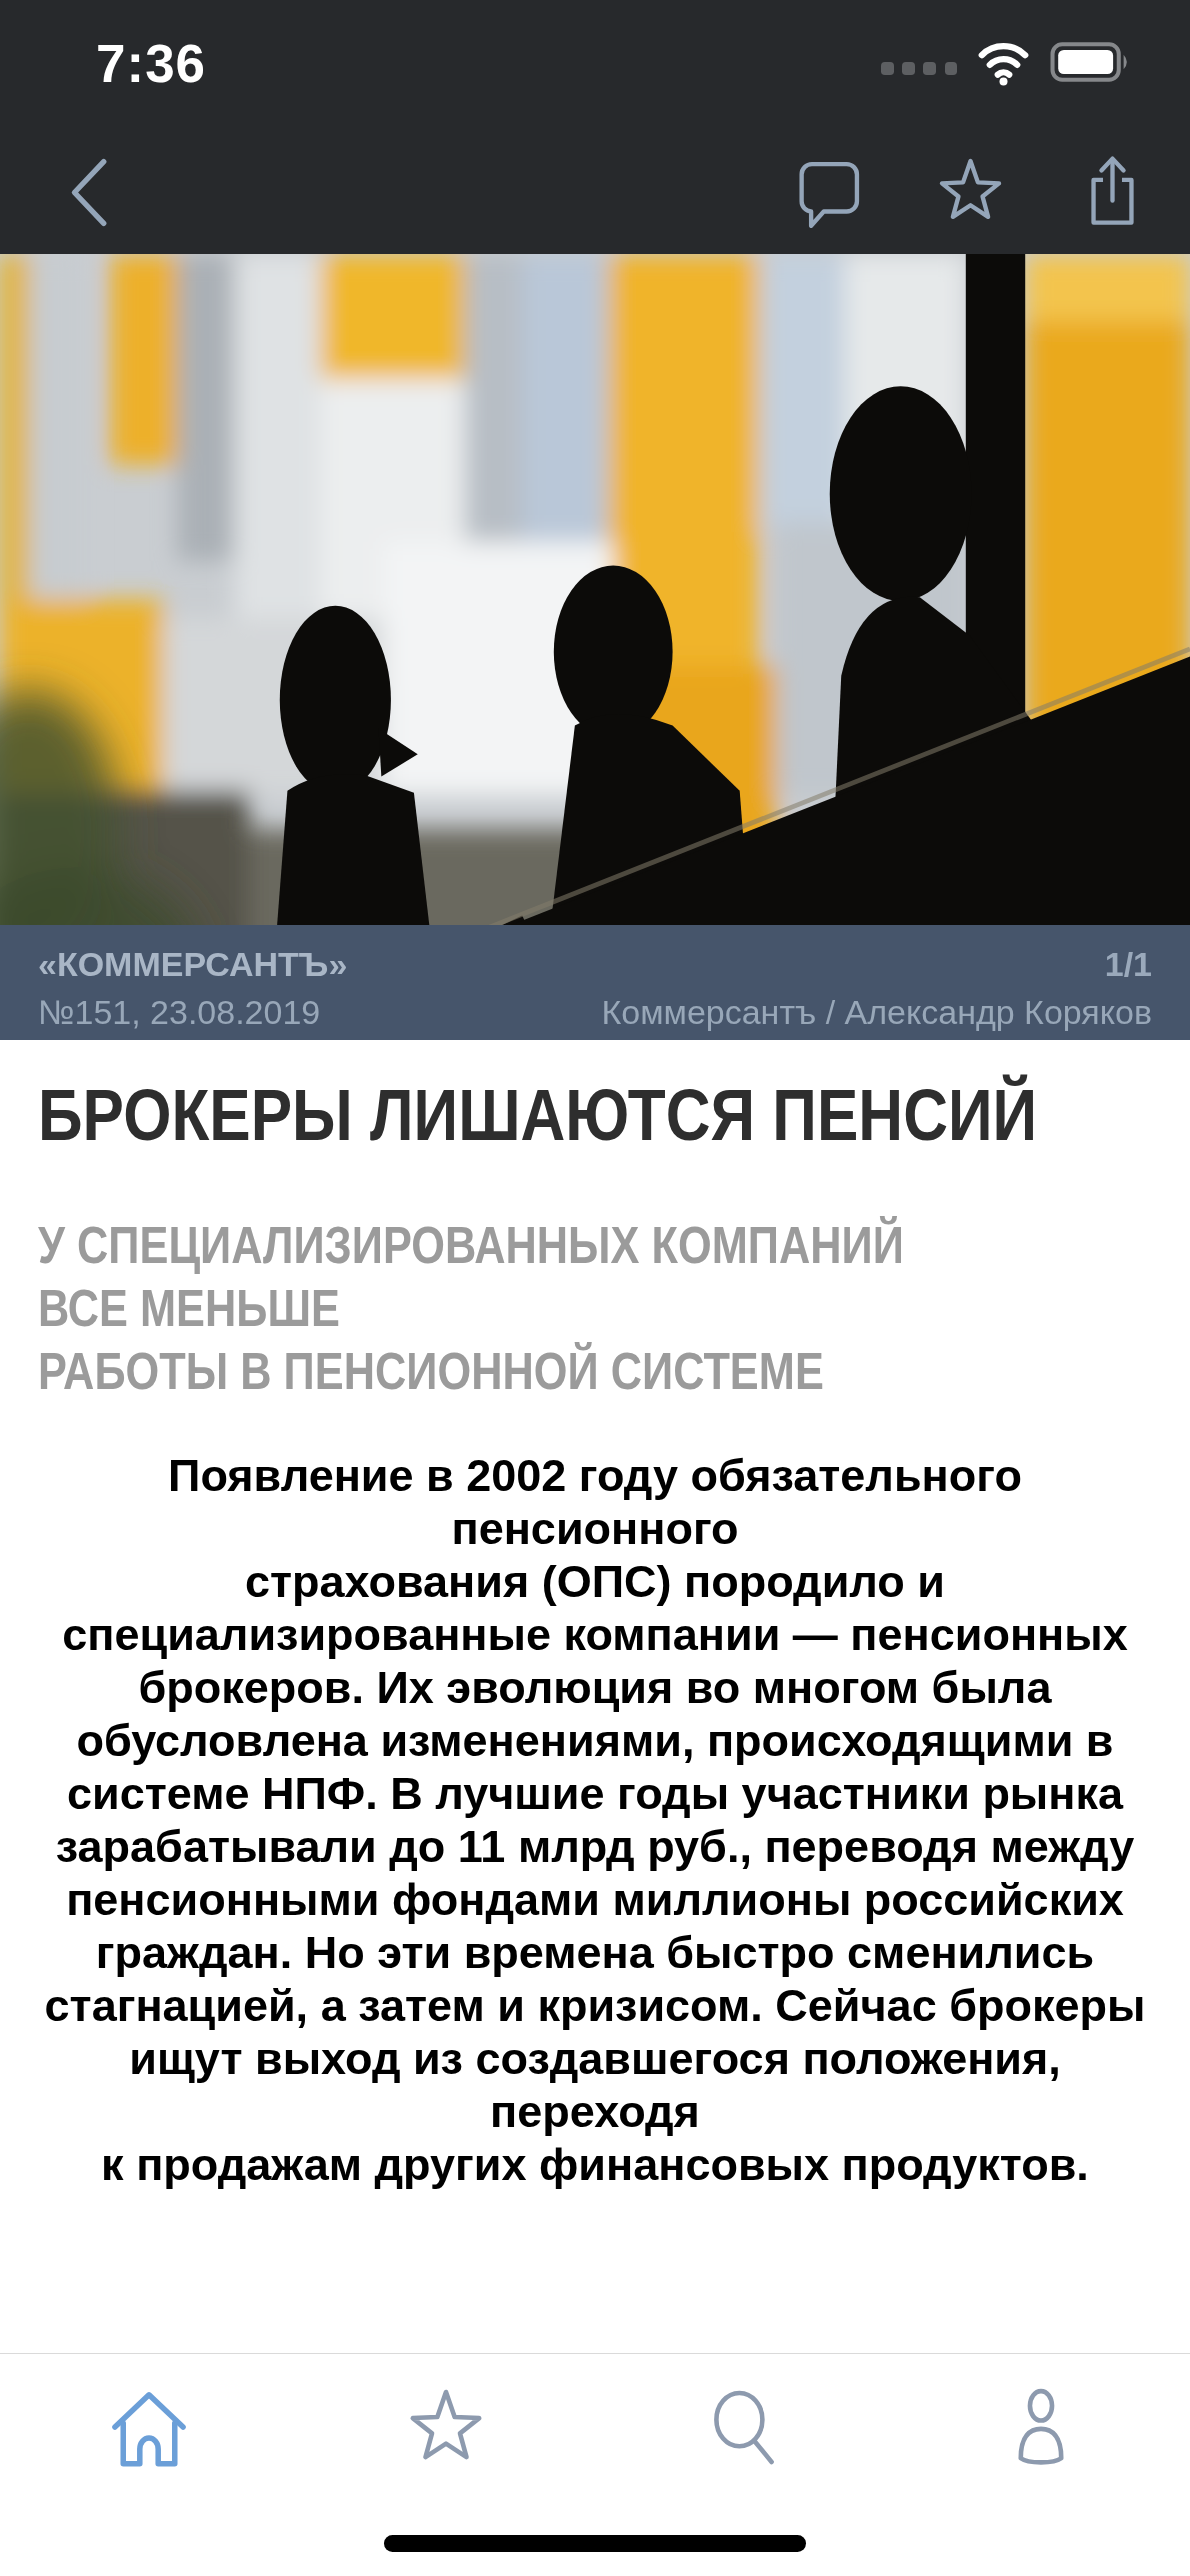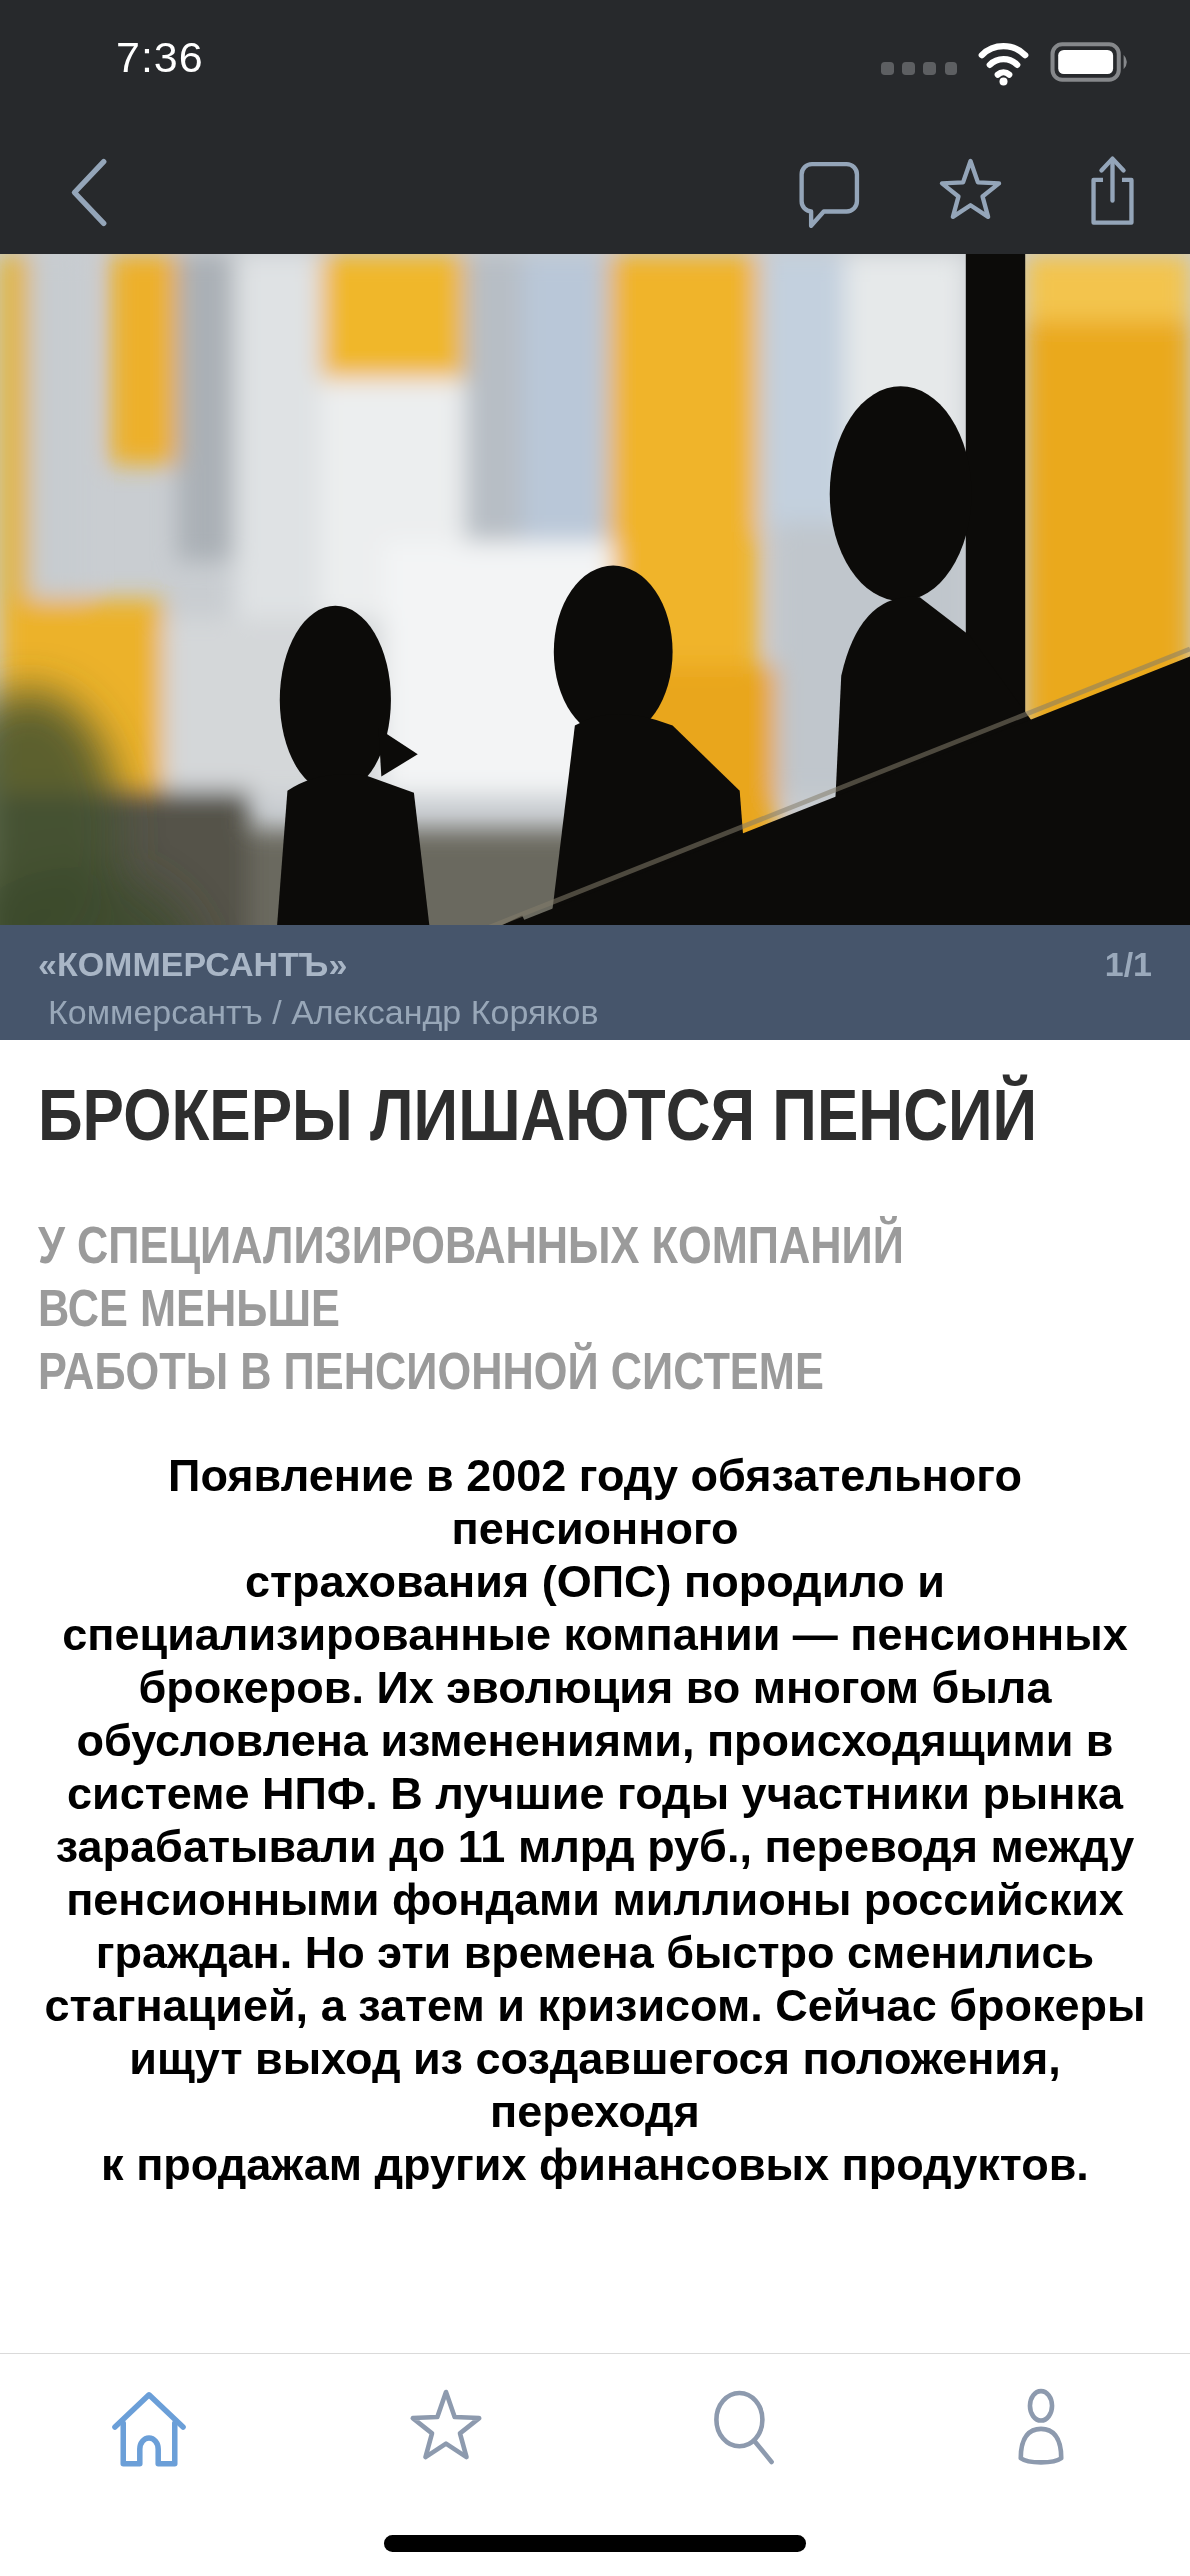--- a/index.html
+++ b/index.html
@@ -1,21 +1,21 @@
 <!DOCTYPE html>
 <html><head>
 <meta charset="utf-8">
 <style>
   html,body{margin:0;padding:0;background:#ffffff;}
   body{width:1190px;height:2576px;position:relative;overflow:hidden;
        font-family:"Liberation Sans","DejaVu Sans",sans-serif;}
 
   
   .statusbar{position:absolute;left:0;top:0;width:1190px;height:127px;background:#27292c;}
-  .time{position:absolute;left:116px;top:33px;color:#ffffff;font-size:43px;font-weight:400;letter-spacing:1px;}
+  .time{position:absolute;left:96px;top:33px;color:#ffffff;font-size:53px;font-weight:700;letter-spacing:1px;}
   .status-right{position:absolute;right:59px;top:38px;display:flex;align-items:center;gap:17px;}
   .sig-dots{display:flex;gap:8.6px;align-items:center;margin-top:13.4px;}
   .sig-dots span{width:12.5px;height:12.5px;border-radius:3.8px;background:#5d5f62;display:block;}
 
   
   .navbar{position:absolute;left:0;top:127px;width:1190px;height:127px;background:#27292c;}
   .back-btn{position:absolute;left:56px;top:25px;width:77px;height:81px;}
   .nav-right{position:absolute;right:38px;top:19px;display:flex;gap:63px;align-items:center;}
   .nav-ic{width:79px;height:90px;}
 
@@ -151,20 +151,21 @@
       <polygon points="230,820 1242,420 1242,820"></polygon>
     </g>
     <line x1="245" y1="808" x2="1242" y2="412" stroke="#837c6a" stroke-width="5" opacity=".55"></line>
   </svg>
   <figcaption class="caption">
     <div class="cap-row">
       <span class="cap-src">«КОММЕРСАНТЪ»</span>
       <span class="cap-counter">1/1</span>
     </div>
     <div class="cap-row">
+      <span class="cap-issue">№151, 23.08.2019</span>
       <span class="cap-credit">Коммерсантъ / Александр Коряков</span>
     </div>
   </figcaption>
 </figure>
 
 <div class="article">
   <h1 class="title">БРОКЕРЫ ЛИШАЮТСЯ ПЕНСИЙ</h1>
   <h2 class="subtitle">У СПЕЦИАЛИЗИРОВАННЫХ КОМПАНИЙ ВСЕ МЕНЬШЕ
 РАБОТЫ В ПЕНСИОННОЙ СИСТЕМЕ</h2>
   <p class="lead">Появление в 2002 году обязательного пенсионного

